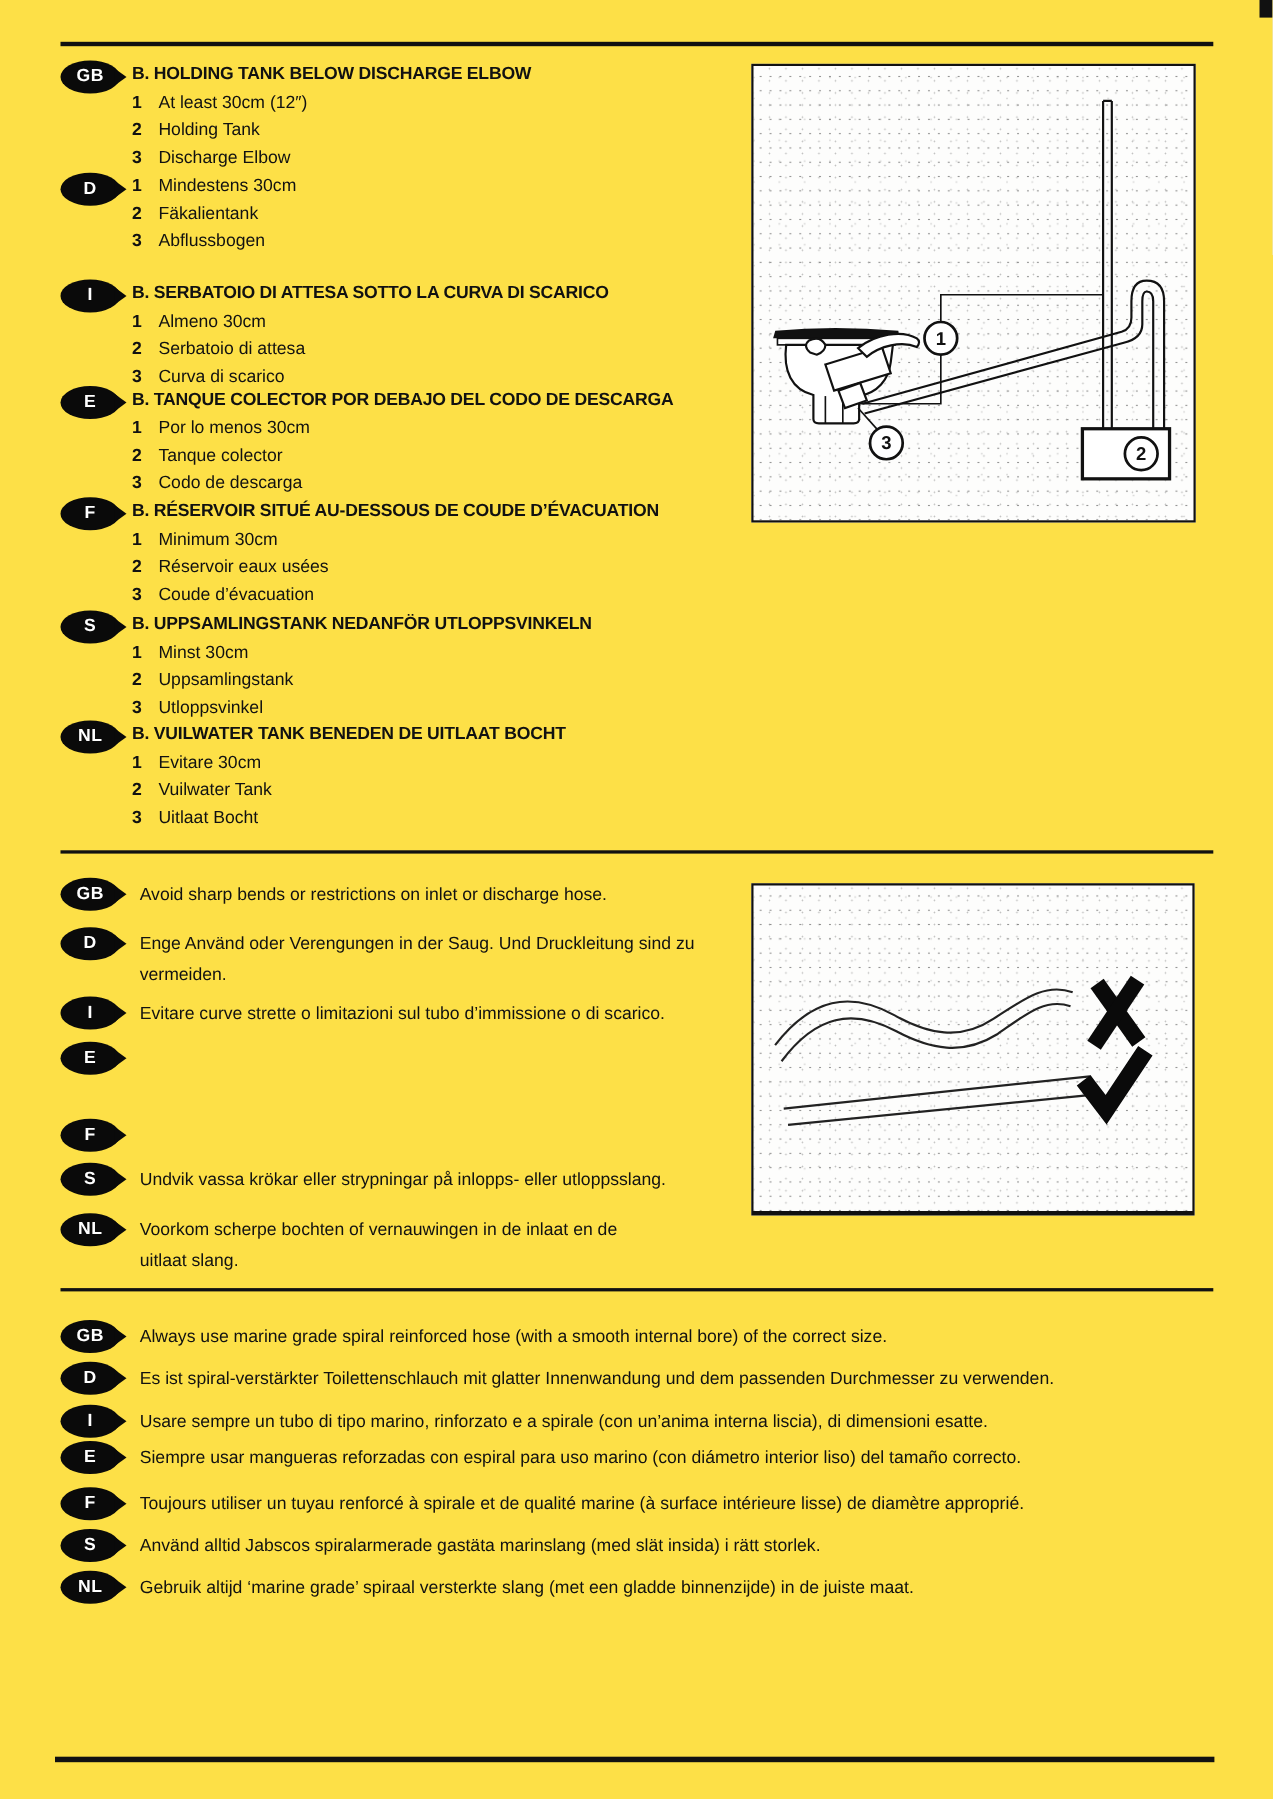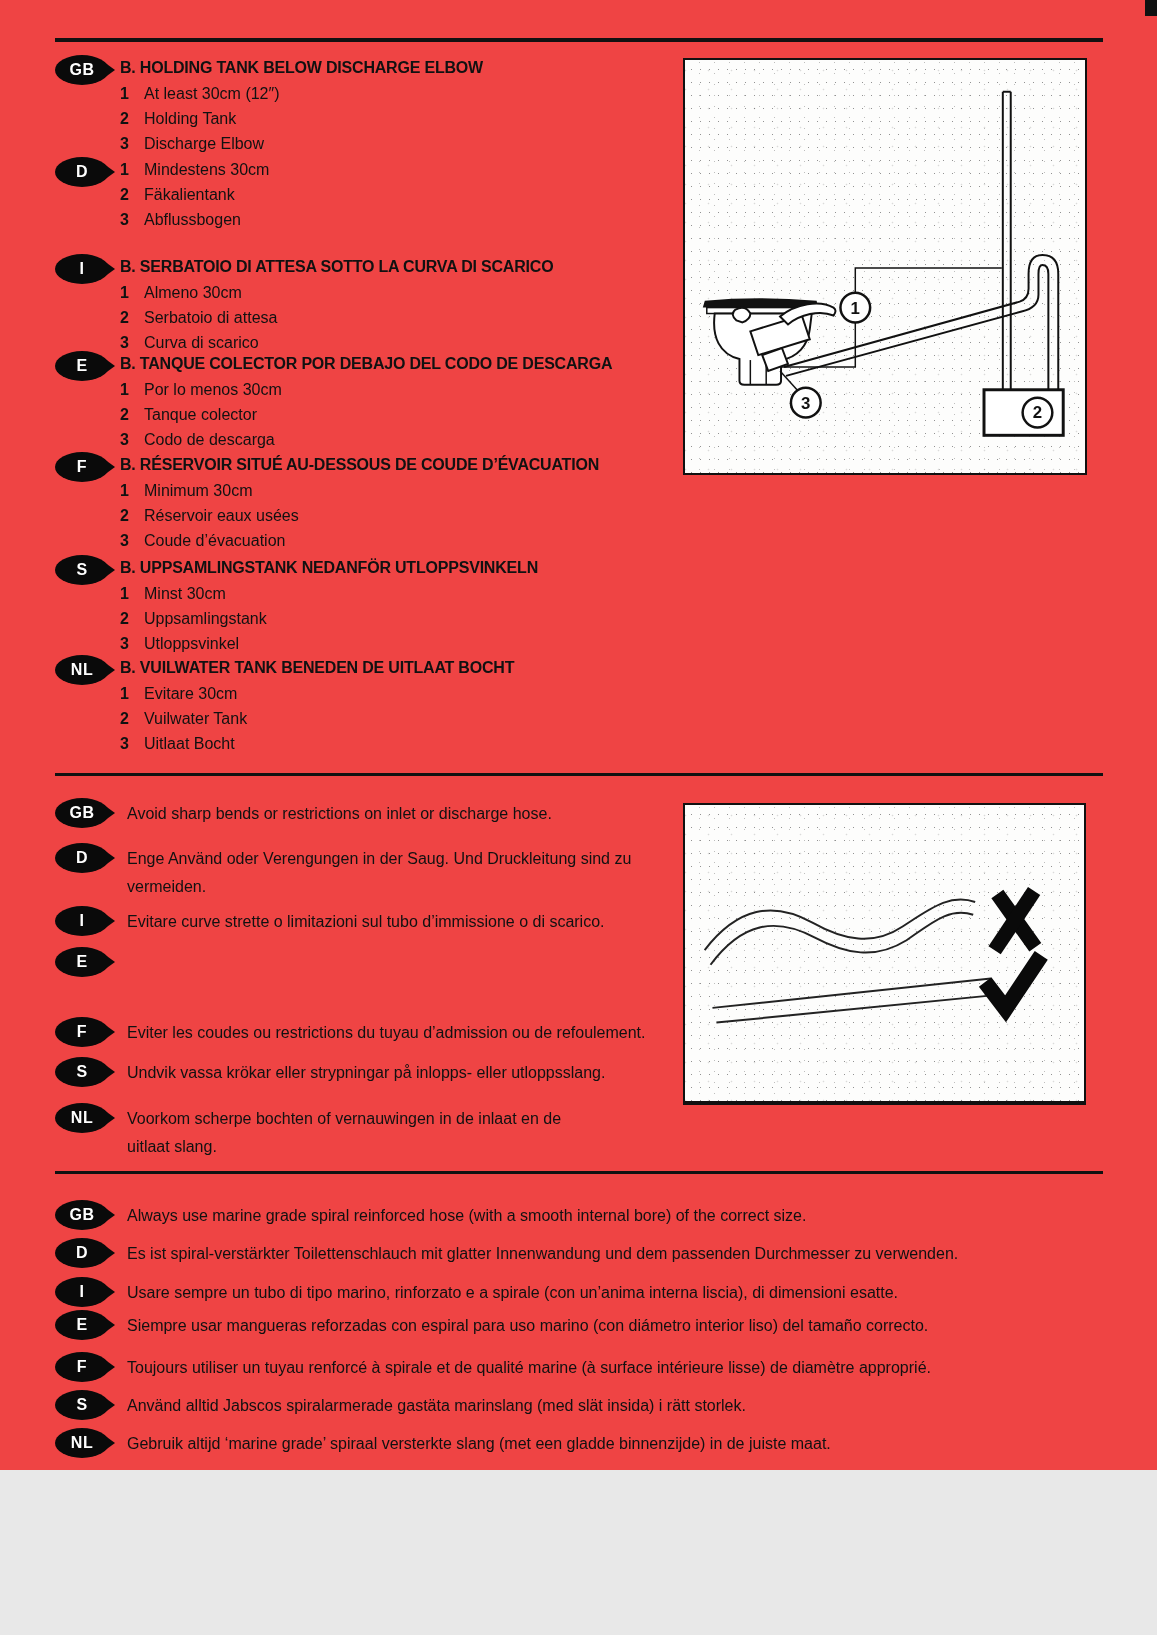--- a/index.html
+++ b/index.html
@@ -1,16 +1,16 @@
 <!DOCTYPE html>
 <html><head>
 <meta charset="utf-8">
 <style>
   html,body{margin:0;padding:0;background:#e8e8e8;}
-  .page{position:relative;width:1157px;height:1470px;background:#ef4444;
+  .page{position:relative;width:1157px;height:1635px;background:#fde047;
         font-family:"Liberation Sans","DejaVu Sans",sans-serif;color:#111;overflow:hidden;}
   .corner-mark{position:absolute;left:1145px;top:0;width:12px;height:16px;background:#111;}
   .rule{position:absolute;background:#111;}
   .rule-top{left:55px;top:38px;width:1048px;height:4px;}
   .rule-mid1{left:55px;top:773px;width:1048px;height:3px;}
   .rule-mid2{left:55px;top:1171px;width:1048px;height:3px;}
   .rule-bottom{left:50px;top:1597px;width:1054px;height:5px;}
 
   .badge{position:absolute;left:0;top:0;width:54px;height:30px;background:#0a0a0a;border-radius:50%;
          color:#fff;font-weight:700;font-size:16px;display:flex;align-items:center;justify-content:center;
@@ -179,21 +179,20 @@
   </div>
   <div class="text-row" style="top:906px">
     <span class="badge">I</span>
     <span class="row-text">Evitare curve strette o limitazioni sul tubo d’immissione o di scarico.</span>
   </div>
   <div class="text-row" style="top:947px">
     <span class="badge">E</span>
   </div>
   <div class="text-row" style="top:1017px">
     <span class="badge">F</span>
-    <span class="row-text">Eviter les coudes ou restrictions du tuyau d’admission ou de refoulement.</span>
   </div>
   <div class="text-row" style="top:1057px">
     <span class="badge">S</span>
     <span class="row-text">Undvik vassa krökar eller strypningar på inlopps- eller utloppsslang.</span>
   </div>
   <div class="text-row" style="top:1103px">
     <span class="badge">NL</span>
     <span class="row-text">Voorkom scherpe bochten of vernauwingen in de inlaat en de
 uitlaat slang.</span>
   </div>

